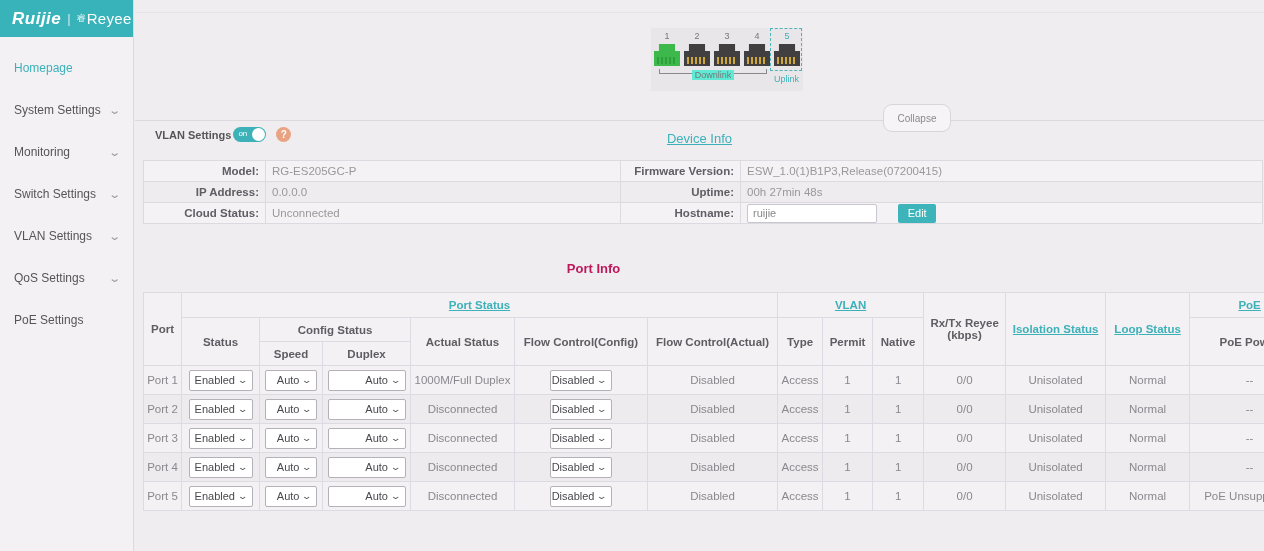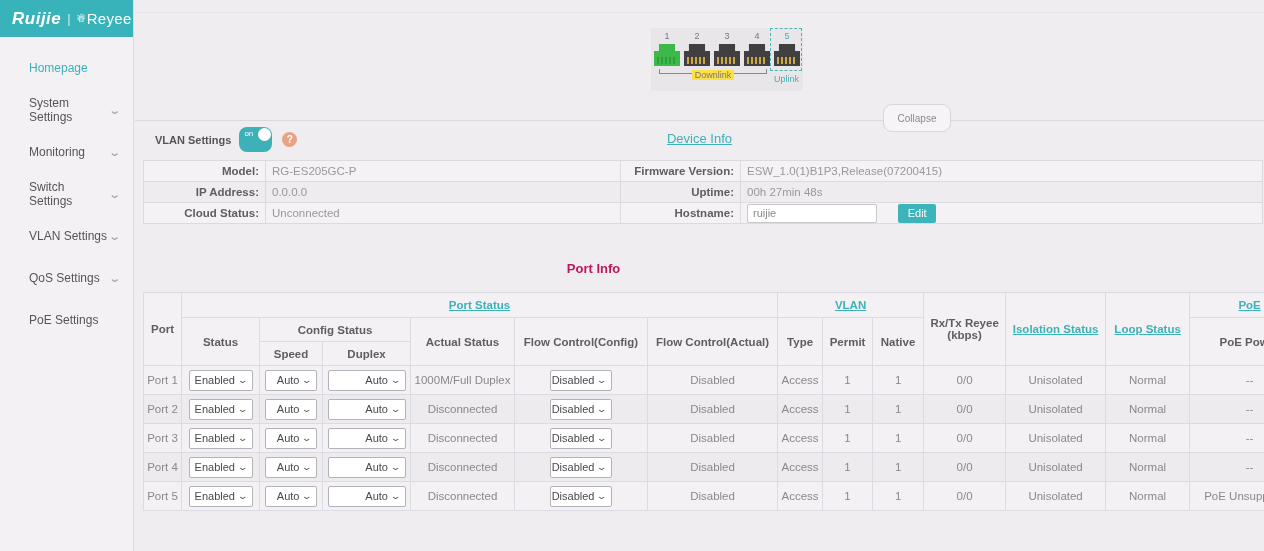--- a/index.html
+++ b/index.html
@@ -6,21 +6,21 @@
   html,body { width:1264px; height:551px; overflow:hidden; }
   body { font-family:"Liberation Sans","DejaVu Sans",sans-serif; background:#efedf0; color:#555; position:relative; }
 
   
   .sidebar { position:absolute; left:0; top:0; width:134px; height:551px; background:#f3f1f4; border-right:1px solid #dcdade; }
   .logo { height:37px; background:#38b3ba; color:#fff; display:flex; align-items:center; padding-left:12px; }
   .logo-ruijie { font-style:italic; font-weight:bold; font-size:17px; letter-spacing:0.5px; }
   .logo-div { margin:0 6px; font-weight:300; opacity:.75; font-size:13px; }
   .logo-cn { font-size:9px; margin-right:1px; opacity:.95; }
   .logo-reyee { font-size:15px; font-weight:400; letter-spacing:0.3px; }
-  .nav { padding-top:10px;padding-left:15px; }
+  .nav { padding-top:10px; }
   .nav-item { height:42px; display:flex; align-items:center; padding:0 14px; font-size:12px; color:#555; cursor:pointer; }
   .nav-item.active { color:#3cb1b8; }
   .nav-item .chev { margin-left:auto; color:#9a98a0; font-size:11px; transform:scaleX(1.4); }
 
   
   .content { position:absolute; left:135px; top:0; width:1129px; height:551px; }
   .topline { position:absolute; left:0; top:12px; width:1129px; height:1px; background:#e6e4e8; }
   .divider { position:absolute; left:0; top:120px; width:1129px; height:1px; background:#dbd9de; }
 
   
@@ -30,31 +30,31 @@
   .rj45 { position:absolute; top:16px; width:26px; height:22px; background:#413f40;
           clip-path:polygon(0 32%,19% 32%,19% 0,81% 0,81% 32%,100% 32%,100% 100%,0 100%); }
   .rj45 .pins { position:absolute; left:3px; right:3px; bottom:2px; height:7px;
           background:repeating-linear-gradient(90deg,#cda63c 0 2px,transparent 2px 4px); }
   .rj45.green { background:#3cb94a; }
   .rj45.green .pins { background:repeating-linear-gradient(90deg,#2f9e3c 0 2px,transparent 2px 4px); }
   .sel5 { position:absolute; left:119px; top:0; width:32px; height:43px; border:1px dashed #4db6bb; }
   .bracket { position:absolute; left:8px; top:41px; width:108px; height:5px;
              border-left:1px solid #8a888c; border-right:1px solid #8a888c; border-bottom:1px solid #8a888c; }
   .bracket-label { position:absolute; left:0; top:42px; width:124px; text-align:center; font-size:9px; color:#777; }
-  .bracket-label span { background:#fde047; padding:0 3px; }
+  .bracket-label span { background:#5eead4; padding:0 3px; }
   .uplink-label { position:absolute; left:119px; top:46px; width:33px; text-align:center; font-size:9px; color:#3cb1b8; }
 
   .collapse-tab { position:absolute; left:748px; top:104px; width:68px; height:28px; background:#f6f4f6;
                   border:1px solid #d8d6da; border-radius:9px; font-size:10px; color:#8a888e;
                   display:flex; align-items:center; justify-content:center; cursor:pointer; z-index:2; }
 
   
   .vlan-row { position:absolute; left:20px; top:127px; display:flex; align-items:center; }
   .vlan-label { font-size:11px; font-weight:bold; color:#555; }
-  .toggle { margin-left:8px; width:33px; height:25px; background:#3cb1b8; border-radius:8px; position:relative; cursor:pointer; }
+  .toggle { margin-left:2px; width:33px; height:15px; background:#3cb1b8; border-radius:8px; position:relative; cursor:pointer; }
   .toggle-text { position:absolute; left:5px; top:2px; font-size:8px; color:#fff; }
   .toggle-knob { position:absolute; right:1px; top:1px; width:13px; height:13px; background:#fff; border-radius:50%; }
   .help { margin-left:10px; width:15px; height:15px; border-radius:50%; background:#e9a383; color:#fff;
           font-size:10px; font-weight:bold; display:flex; align-items:center; justify-content:center; cursor:pointer; }
 
   .device-link { position:absolute; left:0; top:129px; width:1129px; text-align:center; }
   .device-link a { color:#3cb1b8; font-size:13px; text-decoration:underline; cursor:pointer; font-weight:500; }
 
   
   table { border-collapse:collapse; }

